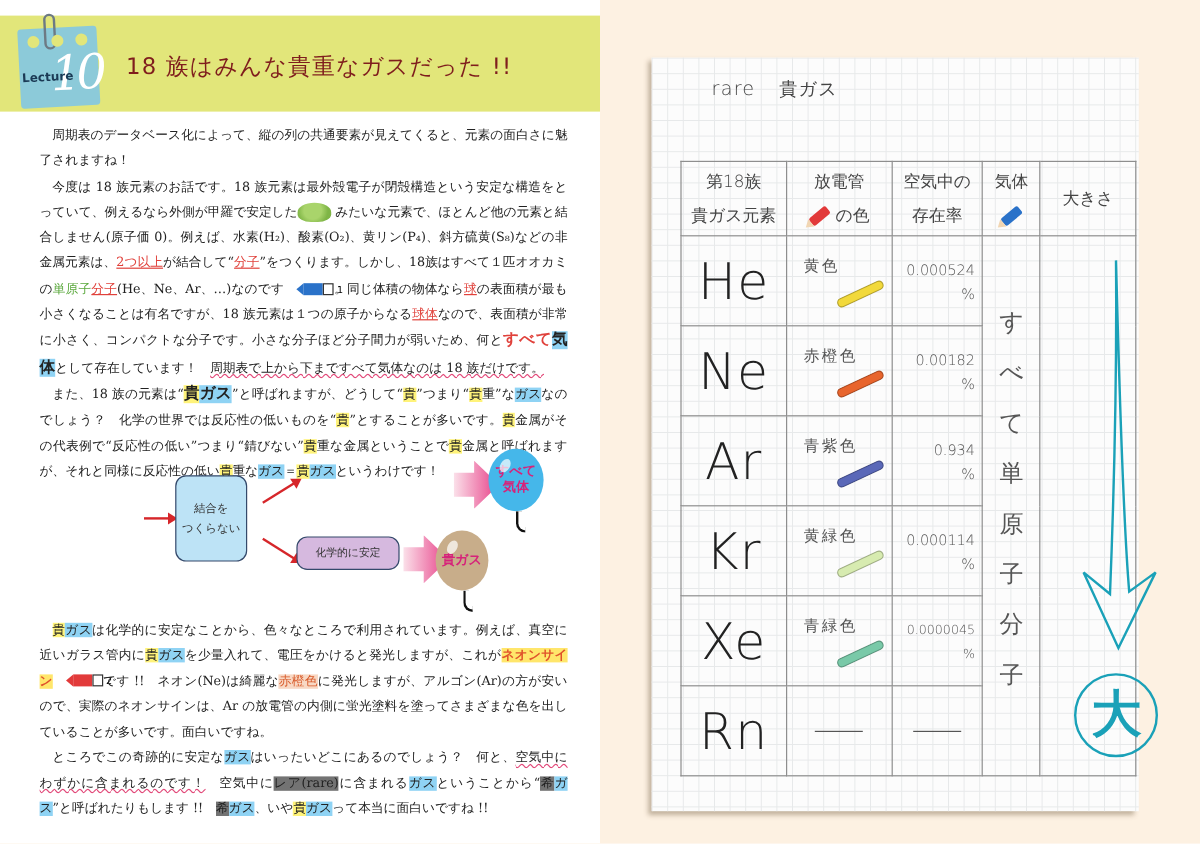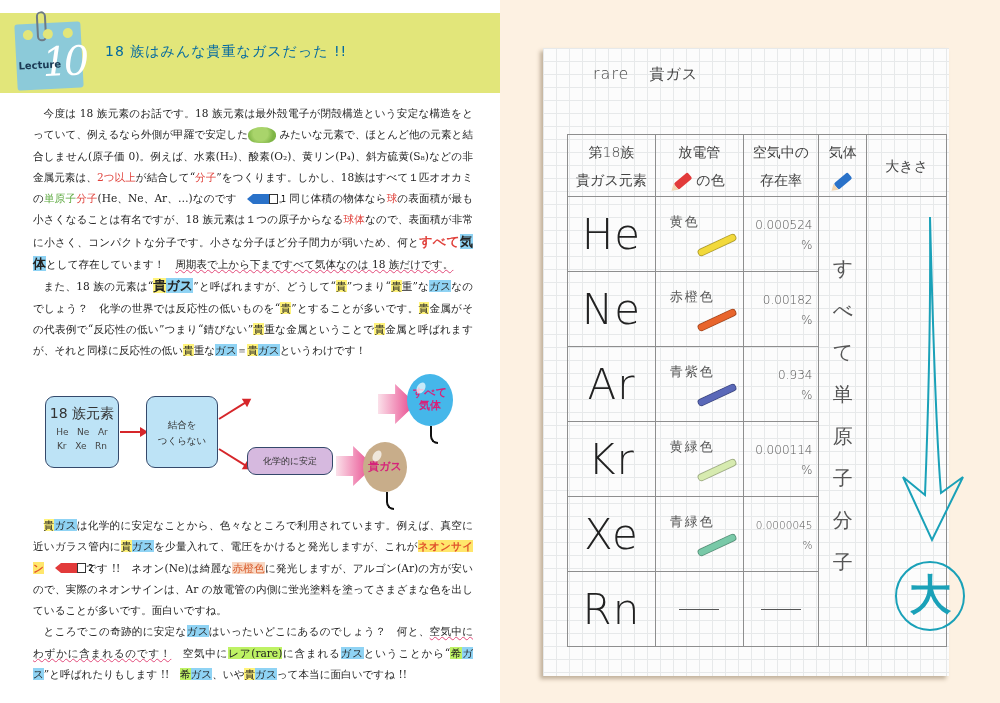--- a/index.html
+++ b/index.html
@@ -5,36 +5,36 @@
   * { box-sizing: border-box; margin: 0; padding: 0; }
   html, body { width: 1000px; height: 703px; overflow: hidden; }
   body { position: relative; background: #fdf1e2; font-family: "DejaVu Serif", serif; }
   .left-page { position: absolute; left: 0; top: 0; width: 500px; height: 703px; background: #ffffff; }
   .banner { position: absolute; left: 0; top: 13px; width: 500px; height: 80px; background: #e2e67a; }
   .lecture-tag { position: absolute; left: 16px; top: 10px; width: 66px; height: 66px; background: #8ccad9; transform: rotate(-3deg); border-radius: 3px; }
   .lecture-tag .dot { position: absolute; top: 6px; width: 10px; height: 10px; background: #e2e67a; border-radius: 50%; }
   .lecture-tag .lt-word { position: absolute; left: 2px; top: 36px; font-family: "DejaVu Sans", sans-serif; font-size: 10px; font-weight: bold; color: #1b3a55; }
   .lecture-tag .lt-num { position: absolute; left: 26px; top: 16px; font-family: "DejaVu Serif", serif; font-style: italic; font-size: 40px; color: #ffffff; letter-spacing: -4px; }
   .clip { position: absolute; left: 22px; top: -12px; width: 10px; height: 30px; border: 2px solid #6d7a84; border-radius: 6px; }
-  .banner-title { position: absolute; left: 105px; top: 30px; font-family: "DejaVu Sans", sans-serif; font-size: 14px; color: #0369a1; letter-spacing: 1px; }
+  .banner-title { position: absolute; left: 105px; top: 30px; font-family: "DejaVu Sans", sans-serif; font-size: 19px; color: #7f1d1d; letter-spacing: 1px; }
 
   .body-text { position: absolute; left: 33px; width: 440px; font-size: 10.6px; line-height: 21.3px; color: #222; text-align: justify; }
   .p1 { top: 103px; }
   .p3 { top: 515px; }
   .indent { text-indent: 1em; }
-  .red { color: #e0413b; }
+  .red { color: #e0413b; text-decoration: underline; }
   .redb { color: #e0413b; font-weight: bold; font-size: 13px; }
   .green { color: #5aa83c; }
   .yl { background: #fff37a; }
   .bl { background: #8fd3f4; }
   .bl-big { background: #8fd3f4; font-weight: bold; font-size: 13px; }
   .yl-big { background: #fff37a; font-weight: bold; font-size: 13px; }
   .or { background: #f8d8c4; color: #d85a2a; }
   .neon { background: #ffe66b; color: #e0522b; font-weight: bold; }
-  .gn { background: #bef264; }
+  .gn { background: #737373; }
   .wavy { text-decoration: underline wavy #e24a7a; text-decoration-thickness: 1px; }
   .turtle { display: inline-block; width: 28px; height: 16px; background: radial-gradient(circle at 45% 40%, #a9d46b 40%, #7fb546 70%); border-radius: 50% 50% 40% 40%; vertical-align: middle; }
   .tag { display: inline-block; vertical-align: middle; height: 11px; font-family: "DejaVu Sans", sans-serif; font-size: 8px; line-height: 9px; }
   .tag .tip { display: inline-block; width: 0; height: 0; border-top: 5px solid transparent; border-bottom: 5px solid transparent; vertical-align: top; }
   .tag .bar { display: inline-block; width: 16px; height: 10px; vertical-align: top; }
   .tag .num { display: inline-block; width: 9px; height: 10px; border: 1px solid #333; background: #fff; text-align: center; vertical-align: top; color: #000; }
 
   .diagram { position: absolute; left: 30px; top: 370px; width: 450px; height: 130px; font-family: "DejaVu Sans", sans-serif; }
   .box { position: absolute; background: #bde3f6; border: 1.5px solid #34496b; border-radius: 9px; text-align: center; color: #333; }
   .arrow-line { position: absolute; height: 2px; background: #d6262a; transform-origin: left center; }
@@ -75,38 +75,28 @@
       <span class="dot" style="left:8px"></span>
       <span class="dot" style="left:28px"></span>
       <span class="dot" style="left:48px"></span>
       <span class="lt-num">10</span>
       <span class="lt-word">Lecture</span>
     </div>
     <div class="banner-title">18 族はみんな貴重なガスだった !!</div>
   </div>
 
   <div class="body-text p1" id="top-text">
+      <p class="indent"><span>周期表のデータベース化によって、縦の列の共通要素が見えてくると、元素の面白さに魅了されますね！</span></p>
       <p class="indent"><span>今度は 18 族元素のお話です。18 族元素は最外殻電子が閉殻構造という安定な構造をとっていて、例えるなら外側が甲羅で安定した</span><span class="turtle"></span><span> みたいな元素で、ほとんど他の元素と結合しません(原子価 0)。例えば、水素(H₂)、酸素(O₂)、黄リン(P₄)、斜方硫黄(S₈)などの非金属元素は、</span><span class="red">2つ以上</span><span>が結合して“</span><span class="red">分子</span><span>”をつくります。しかし、18族はすべて１匹オオカミの</span><span class="green">単原子</span><span class="red">分子</span><span>(He、Ne、Ar、…)なのです</span><span class="tag"><span class="tip" style="border-right:6px solid #2a72c9"></span><span class="bar" style="background:#2a72c9"></span><span class="num">1</span></span><span>。同じ体積の物体なら</span><span class="red">球</span><span>の表面積が最も小さくなることは有名ですが、18 族元素は１つの原子からなる</span><span class="red">球体</span><span>なので、表面積が非常に小さく、コンパクトな分子です。小さな分子ほど分子間力が弱いため、何と</span><span class="redb">すべて</span><span class="bl-big">気体</span><span>として存在しています！　</span><span class="wavy">周期表で上から下まですべて気体なのは 18 族だけです。</span></p>
       <p class="indent"><span>また、18 族の元素は“</span><span class="yl-big">貴</span><span class="bl-big">ガス</span><span>”と呼ばれますが、どうして“</span><span class="yl">貴</span><span>”つまり“</span><span class="yl">貴</span><span>重”な</span><span class="bl">ガス</span><span>なのでしょう？　化学の世界では反応性の低いものを“</span><span class="yl">貴</span><span>”とすることが多いです。</span><span class="yl">貴</span><span>金属がその代表例で“反応性の低い”つまり“錆びない”</span><span class="yl">貴</span><span>重な金属ということで</span><span class="yl">貴</span><span>金属と呼ばれますが、それと同様に反応性の低い</span><span class="yl">貴</span><span>重な</span><span class="bl">ガス</span><span>＝</span><span class="yl">貴</span><span class="bl">ガス</span><span>というわけです！</span></p>
     </div>
 
   <div class="diagram">
-    <div class="box" style="left:15px; top:26px; width:74px; height:72px;">
-      <div style="font-size:14px; margin-top:8px;">18 族元素</div>
-      <div style="font-size:9px; line-height:14px; margin-top:2px; color:#444;">
-        <span>He</span>&nbsp;&nbsp;
-        <span>Ne</span>&nbsp;&nbsp;
-        <span>Ar</span><br>
-        <span>Kr</span>&nbsp;&nbsp;
-        <span>Xe</span>&nbsp;&nbsp;
-        <span>Rn</span>
-      </div>
-    </div>
     <div class="arrow-line" style="left:90px; top:61px; width:22px;"></div>
-    <div class="box" style="left:116px; top:26px; width:72px; height:72px; font-size:9.5px; line-height:16px; padding-top:20px;">
+    <div class="box" style="left:116px; top:26px; width:60px; height:72px; font-size:9.5px; line-height:16px; padding-top:20px;">
       <div>結合を</div>
       <div>つくらない</div>
     </div>
     <div class="arrow-line" style="left:189px; top:48px; width:32px; transform:rotate(-32deg);"></div>
     <div class="arrow-line" style="left:189px; top:78px; width:32px; transform:rotate(32deg);"></div>
     <div class="box" style="left:217px; top:77px; width:86px; height:28px; background:#d6b9df; font-size:9px; line-height:26px;">
       <span>化学的に安定</span>
     </div>
     <div class="fat-arrow" style="left:348px; top:14px;"></div>
     <div class="fat-arrow" style="left:306px; top:76px;"></div>

